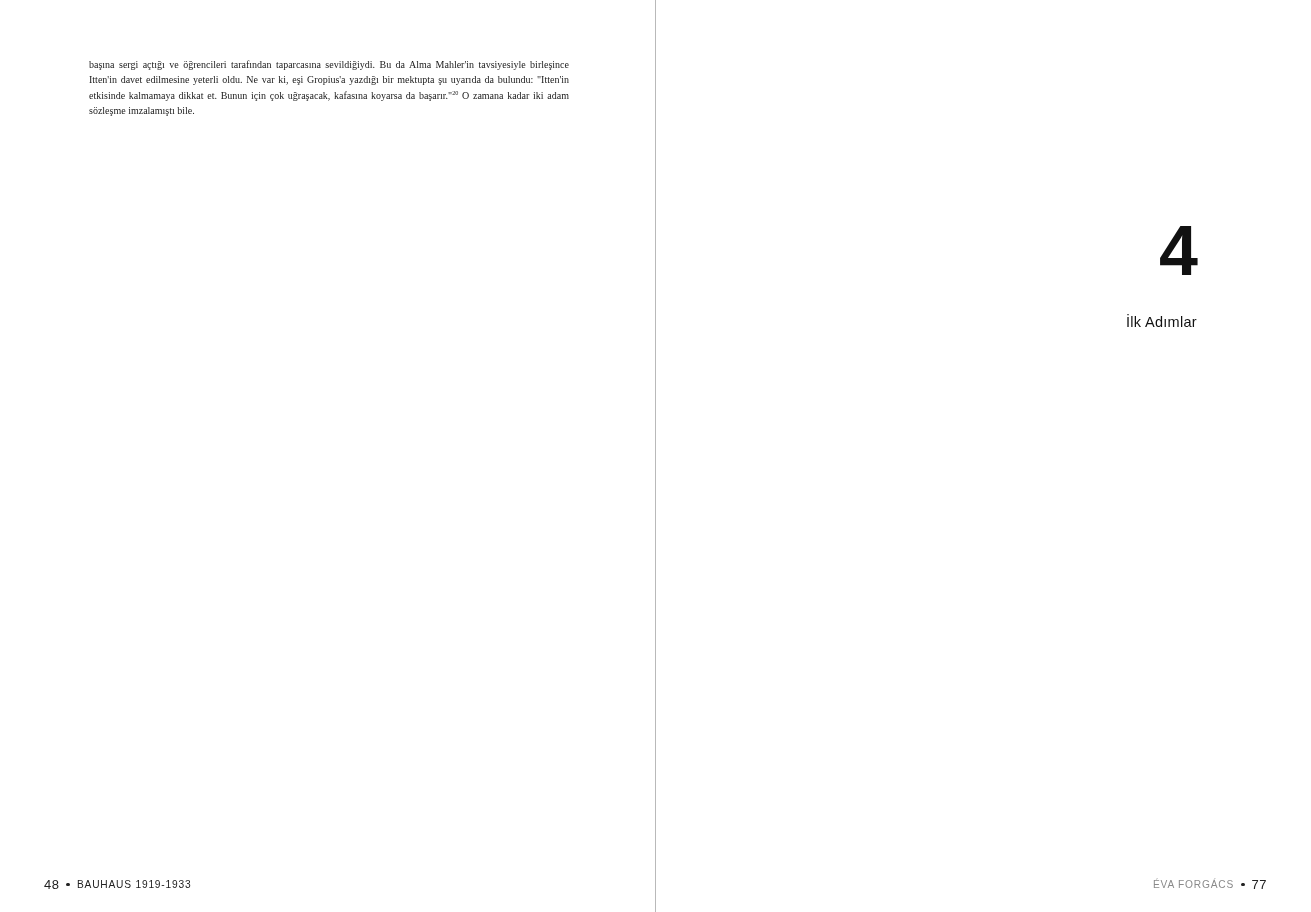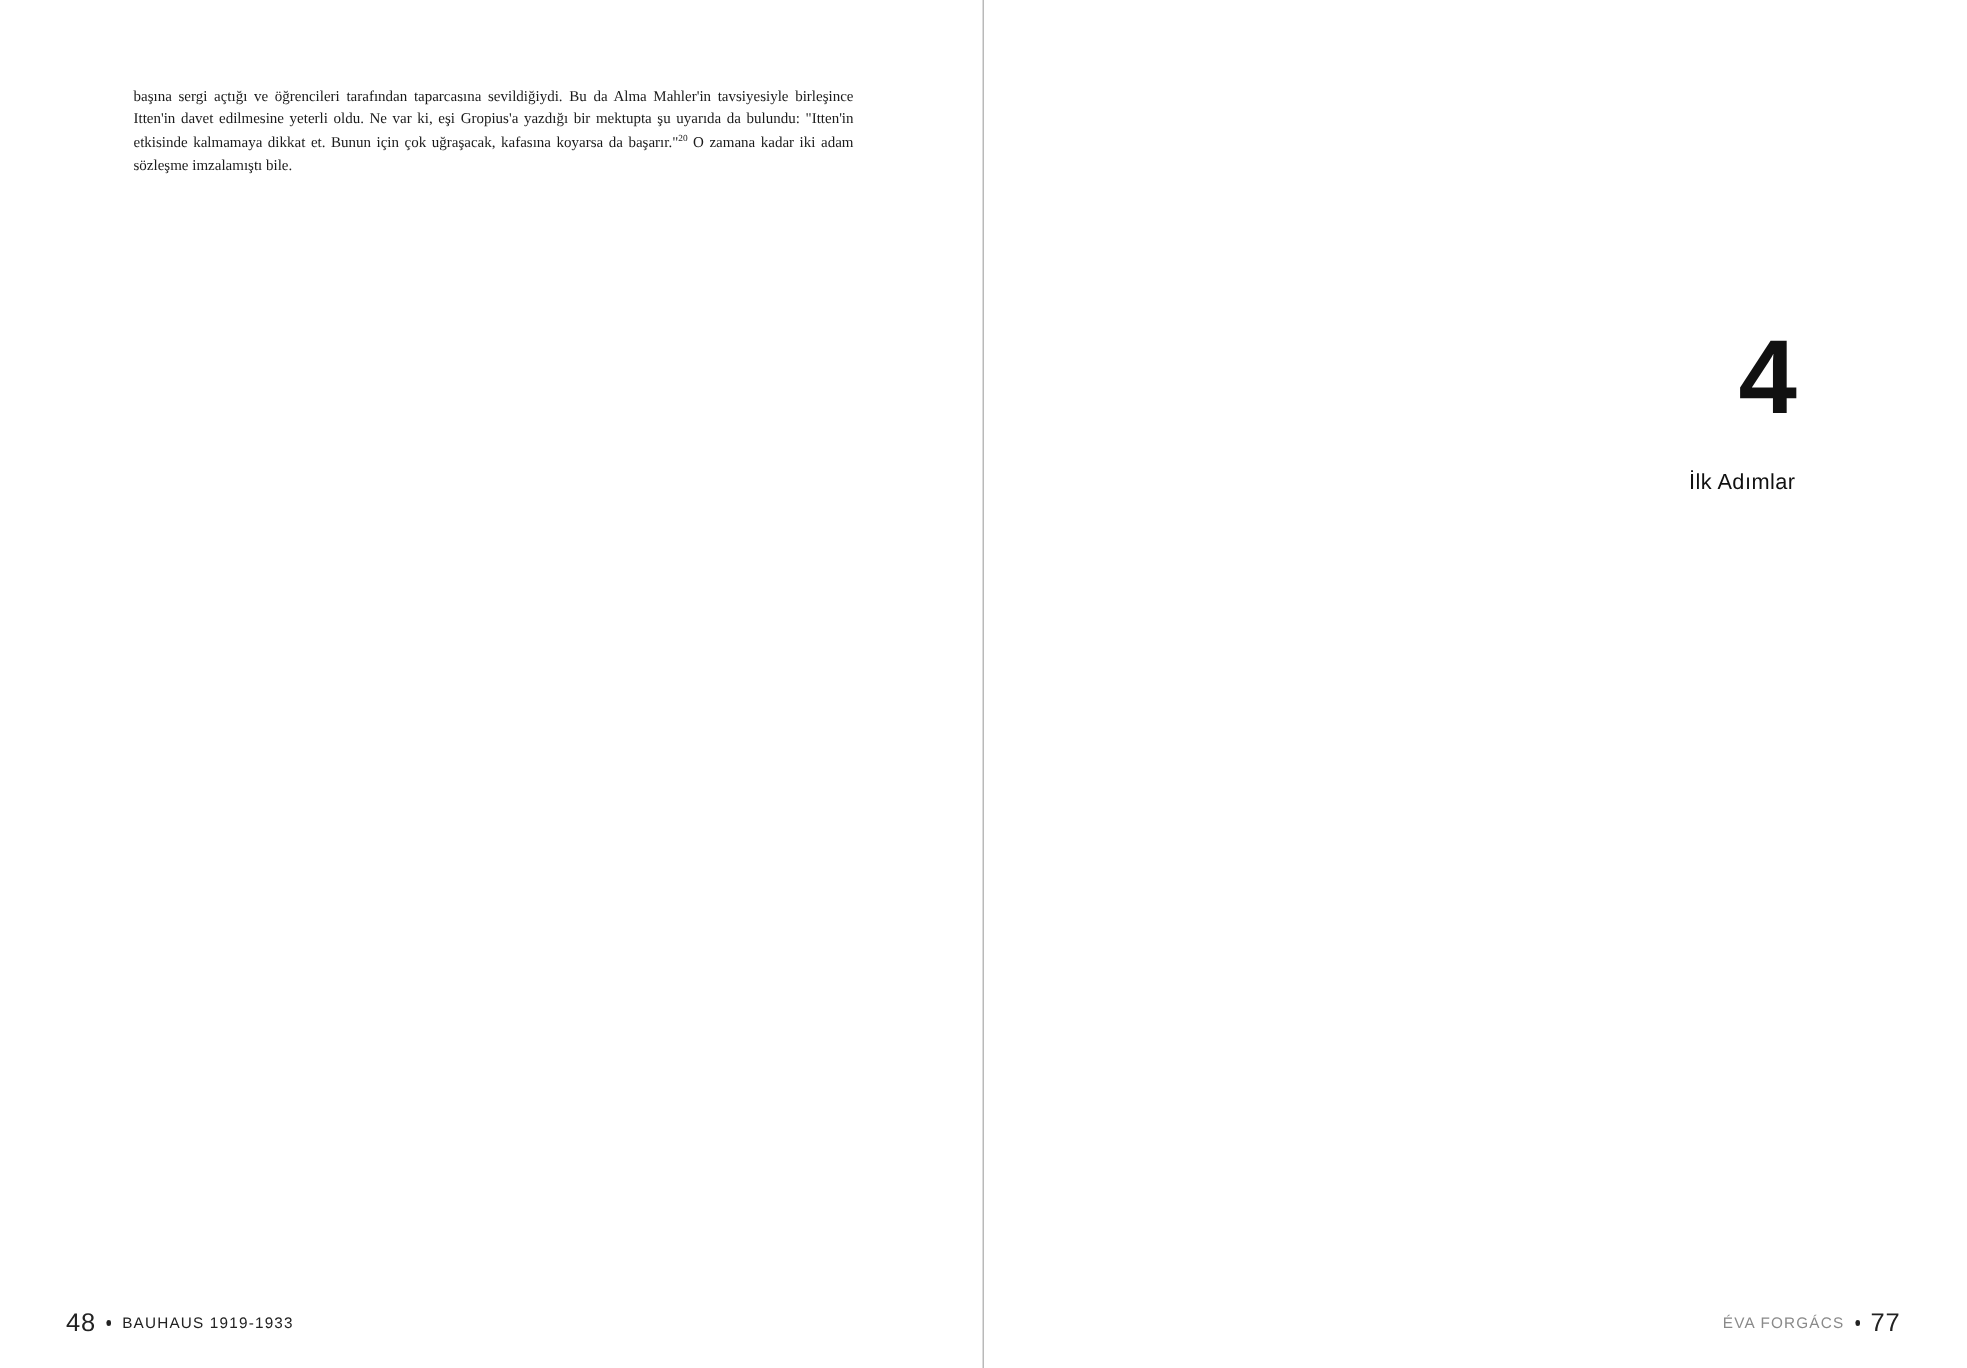--- a/index.html
+++ b/index.html
@@ -94,21 +94,21 @@
     align-items: center;
     gap: 7px;
   }
   .footer-left {
     left: 44px;
   }
   .footer-right {
     right: 44px;
   }
   .folio {
-    font-size: 17px;
+    font-size: 13px;
     letter-spacing: 0.5px;
   }
   .dot {
     display: inline-block;
     width: 3.5px;
     height: 3.5px;
     border-radius: 50%;
     background: #222222;
     position: relative;
     top: 0px;

